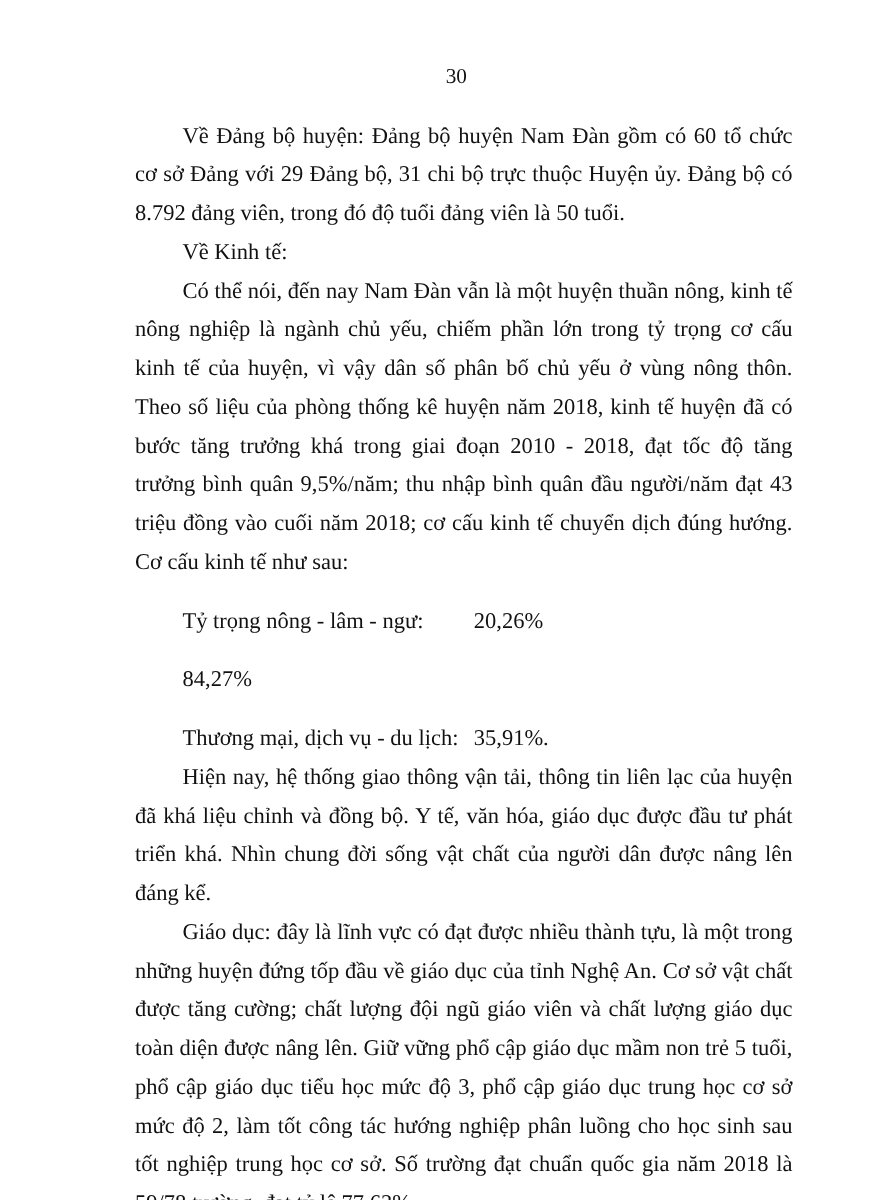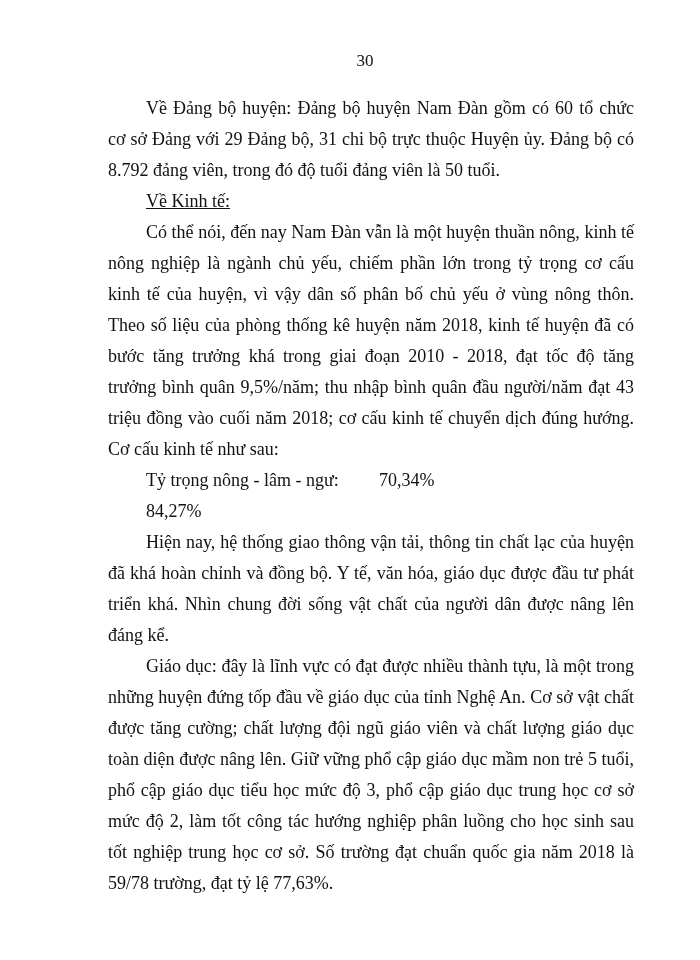--- a/index.html
+++ b/index.html
@@ -33,26 +33,26 @@
       line-height: 31px;
     }
     .para {
       margin: 0;
       text-align: justify;
       text-indent: 38px;
     }
     .heading {
       margin: 0;
       text-indent: 38px;
-      text-decoration: underline;
     }
     .stat-row {
       display: flex;
       padding-left: 38px;
       height: 31px;
+      margin-top: 16px;
     }
     .stat-label {
       width: 233px;
       white-space: nowrap;
     }
     .stat-value {
       white-space: nowrap;
     }
   </style>
 </head>
@@ -63,25 +63,29 @@
 <div class="content">
   <p class="para">Về Đảng bộ huyện: Đảng bộ huyện Nam Đàn gồm có 60 tổ chức cơ sở Đảng với 29 Đảng bộ, 31 chi bộ trực thuộc Huyện ủy. Đảng bộ có 8.792 đảng viên, trong đó độ tuổi đảng viên là 50 tuổi.</p>
 
   <p class="heading">Về Kinh tế:</p>
 
   <p class="para">Có thể nói, đến nay Nam Đàn vẫn là một huyện thuần nông, kinh tế nông nghiệp là ngành chủ yếu, chiếm phần lớn trong tỷ trọng cơ cấu kinh tế của huyện, vì vậy dân số phân bố chủ yếu ở vùng nông thôn. Theo số liệu của phòng thống kê huyện năm 2018, kinh tế huyện đã có bước tăng trưởng khá trong giai đoạn 2010 - 2018, đạt tốc độ tăng trưởng bình quân 9,5%/năm; thu nhập bình quân đầu người/năm đạt 43 triệu đồng vào cuối năm 2018; cơ cấu kinh tế chuyển dịch đúng hướng. Cơ cấu kinh tế như sau:</p>
 
   <div>
     <div class="stat-row">
       <span class="stat-label">Tỷ trọng nông - lâm - ngư:</span>
-      <span class="stat-value">70,34%</span>
+      <span class="stat-value">20,26%</span>
     </div>
     <div class="stat-row">
       <span class="stat-value">84,27%</span>
+    </div>
+    <div class="stat-row">
+      <span class="stat-label">Thương mại, dịch vụ - du lịch:</span>
+      <span class="stat-value">35,91%.</span>
     </div>
   </div>
 
 
 
-  <p class="para">Hiện nay, hệ thống giao thông vận tải, thông tin chất lạc của huyện đã khá hoàn chỉnh và đồng bộ. Y tế, văn hóa, giáo dục được đầu tư phát triển khá. Nhìn chung đời sống vật chất của người dân được nâng lên đáng kể.</p>
+  <p class="para">Hiện nay, hệ thống giao thông vận tải, thông tin liên lạc của huyện đã khá liệu chỉnh và đồng bộ. Y tế, văn hóa, giáo dục được đầu tư phát triển khá. Nhìn chung đời sống vật chất của người dân được nâng lên đáng kể.</p>
 
   <p class="para">Giáo dục: đây là lĩnh vực có đạt được nhiều thành tựu, là một trong những huyện đứng tốp đầu về giáo dục của tỉnh Nghệ An. Cơ sở vật chất được tăng cường; chất lượng đội ngũ giáo viên và chất lượng giáo dục toàn diện được nâng lên. Giữ vững phổ cập giáo dục mầm non trẻ 5 tuổi, phổ cập giáo dục tiểu học mức độ 3, phổ cập giáo dục trung học cơ sở mức độ 2, làm tốt công tác hướng nghiệp phân luồng cho học sinh sau tốt nghiệp trung học cơ sở. Số trường đạt chuẩn quốc gia năm 2018 là 59/78 trường, đạt tỷ lệ 77,63%.</p>
 </div>
 
 </body></html>

